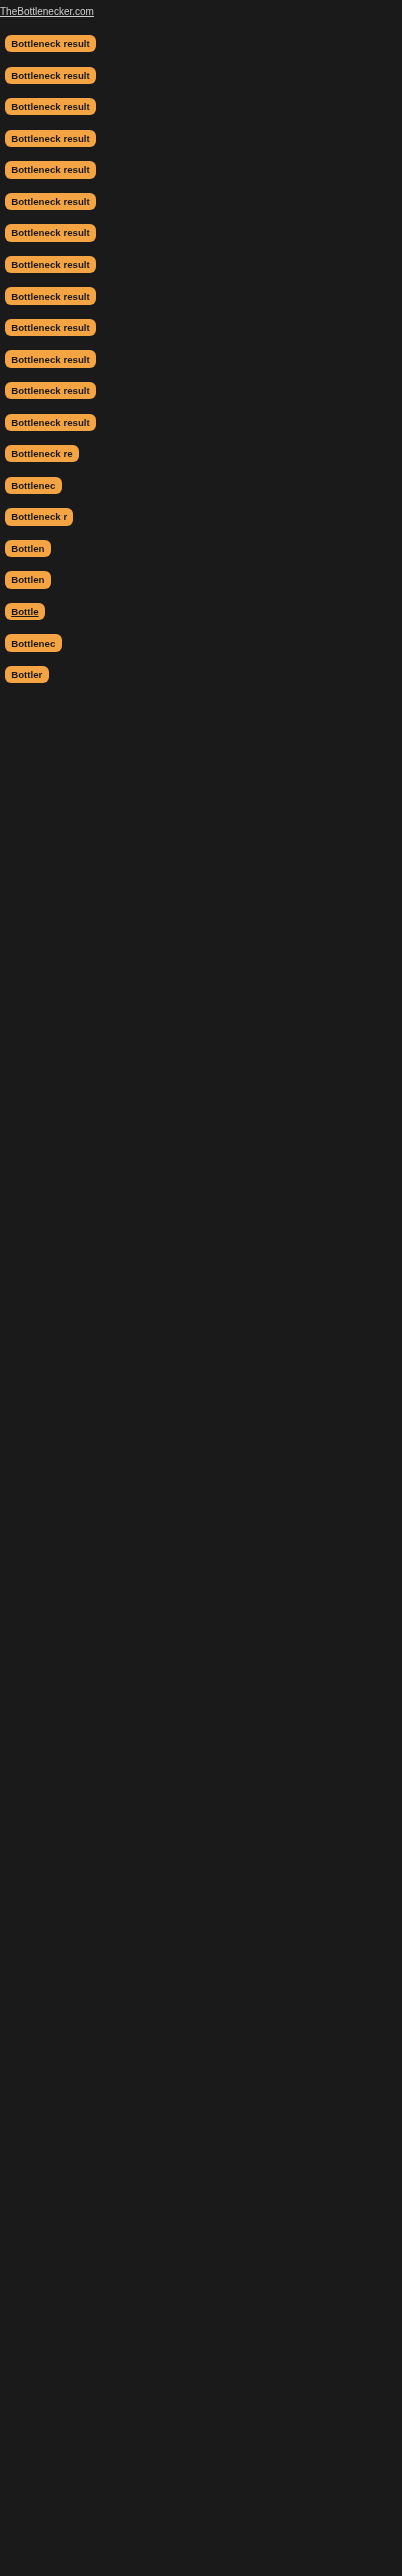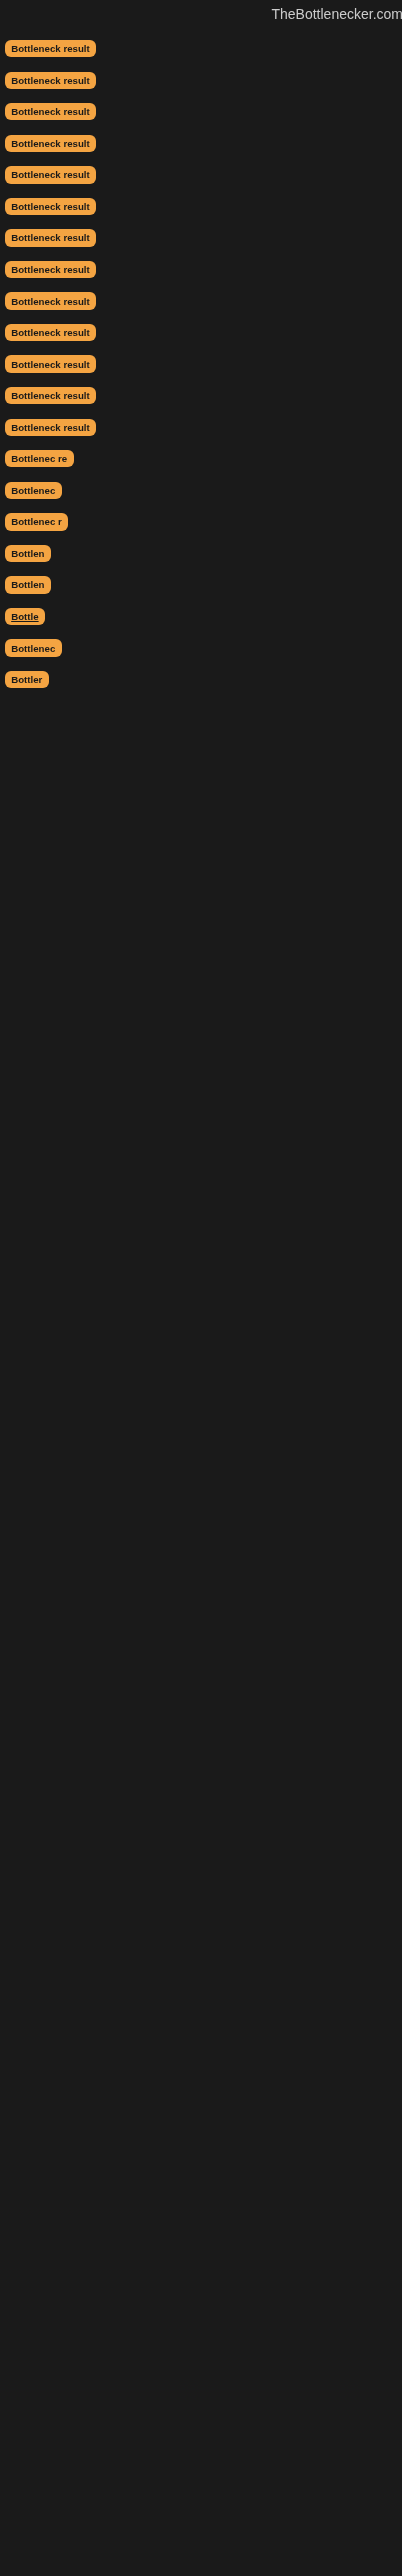--- a/index.html
+++ b/index.html
@@ -10,25 +10,26 @@
 
     body {
       width: 403px;
       min-height: 2576px;
       background-color: #1a1a1a;
       font-family: Arial, sans-serif;
       position: relative;
     }
 
     .site-header {
-      text-align: right;
+      text-align: left;
       padding: 6.4px 0;
       color: #cccccc;
-      font-size: 14px;
+      font-size: 10px;
       background-color: #1a1a1a;
+      text-decoration: underline;
     }
 
     .bottleneck-item {
       margin: 4.8px 0;
       padding: 3.2px 1.6px;
     }
 
     .bottleneck-badge {
       display: inline-block;
       background-color: #f4a442;
@@ -84,22 +85,22 @@
     <div class="bottleneck-item item-3"><span class="bottleneck-badge">Bottleneck result</span></div>
     <div class="bottleneck-item item-4"><span class="bottleneck-badge">Bottleneck result</span></div>
     <div class="bottleneck-item item-5"><span class="bottleneck-badge">Bottleneck result</span></div>
     <div class="bottleneck-item item-6"><span class="bottleneck-badge">Bottleneck result</span></div>
     <div class="bottleneck-item item-7"><span class="bottleneck-badge">Bottleneck result</span></div>
     <div class="bottleneck-item item-8"><span class="bottleneck-badge">Bottleneck result</span></div>
     <div class="bottleneck-item item-9"><span class="bottleneck-badge">Bottleneck result</span></div>
     <div class="bottleneck-item item-10"><span class="bottleneck-badge">Bottleneck result</span></div>
     <div class="bottleneck-item item-11"><span class="bottleneck-badge">Bottleneck result</span></div>
     <div class="bottleneck-item item-12"><span class="bottleneck-badge">Bottleneck result</span></div>
-    <div class="bottleneck-item item-13"><span class="bottleneck-badge">Bottlenec re</span></div>
+    <div class="bottleneck-item item-13"><span class="bottleneck-badge">Bottleneck re</span></div>
     <div class="bottleneck-item item-14"><span class="bottleneck-badge">Bottlenec</span></div>
-    <div class="bottleneck-item item-15"><span class="bottleneck-badge">Bottlenec r</span></div>
+    <div class="bottleneck-item item-15"><span class="bottleneck-badge">Bottleneck r</span></div>
     <div class="bottleneck-item item-16"><span class="bottleneck-badge">Bottlen</span></div>
     <div class="bottleneck-item item-18"><span class="bottleneck-badge">Bottlen</span></div>
     <div class="bottleneck-item item-19"><span class="bottleneck-badge">Bottle</span></div>
     <div class="bottleneck-item item-20"><span class="bottleneck-badge">Bottlenec</span></div>
     <div class="bottleneck-item item-22"><span class="bottleneck-badge">Bottler</span></div>
   </div>
 
 
 </body></html>

